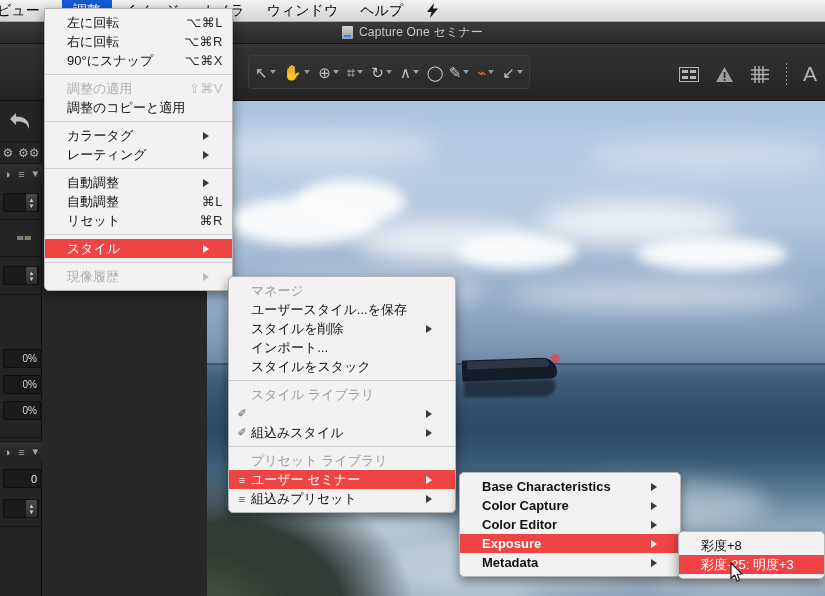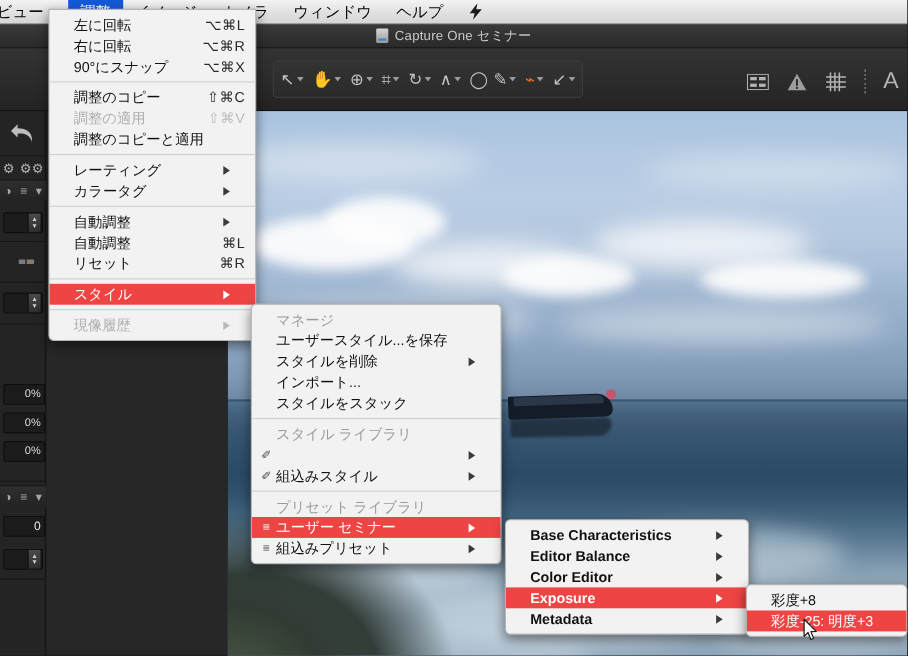--- a/index.html
+++ b/index.html
@@ -453,38 +453,34 @@
       </div>
     <div class="mi">
         <span class="lbl">右に回転</span>
         <span class="key">⌥⌘R</span>
       </div>
     <div class="mi">
         <span class="lbl">90°にスナップ</span>
         <span class="key">⌥⌘X</span>
       </div>
     <div class="msep"></div>
-    <div class="mi">
-        <span class="lbl">調整のコピー</span>
-        <span class="key">⇧⌘C</span>
-      </div>
     <div class="mi dis">
         <span class="lbl">調整の適用</span>
         <span class="key">⇧⌘V</span>
       </div>
     <div class="mi">
         <span class="lbl">調整のコピーと適用</span>
       </div>
     <div class="msep"></div>
     <div class="mi">
+        <span class="lbl">カラータグ</span>
+        <span class="arrow"></span>
+      </div>
+    <div class="mi">
         <span class="lbl">レーティング</span>
-        <span class="arrow"></span>
-      </div>
-    <div class="mi">
-        <span class="lbl">カラータグ</span>
         <span class="arrow"></span>
       </div>
     <div class="msep"></div>
     <div class="mi">
         <span class="lbl">自動調整</span>
         <span class="arrow"></span>
       </div>
     <div class="mi">
         <span class="lbl">自動調整</span>
         <span class="key">⌘L</span>
@@ -550,21 +546,21 @@
         <span class="arrow"></span>
       </div>
   </div>
 
   <div class="menu rounded-all" style="left:459px; top:472px; width:222px;font-weight:bold;">
     <div class="mi">
         <span class="lbl">Base Characteristics</span>
         <span class="arrow"></span>
       </div>
     <div class="mi">
-        <span class="lbl">Editor Balance</span>
+        <span class="lbl">Color Capture</span>
         <span class="arrow"></span>
       </div>
     <div class="mi">
         <span class="lbl">Color Editor</span>
         <span class="arrow"></span>
       </div>
     <div class="mi sel">
         <span class="lbl">Exposure</span>
         <span class="arrow"></span>
       </div>

